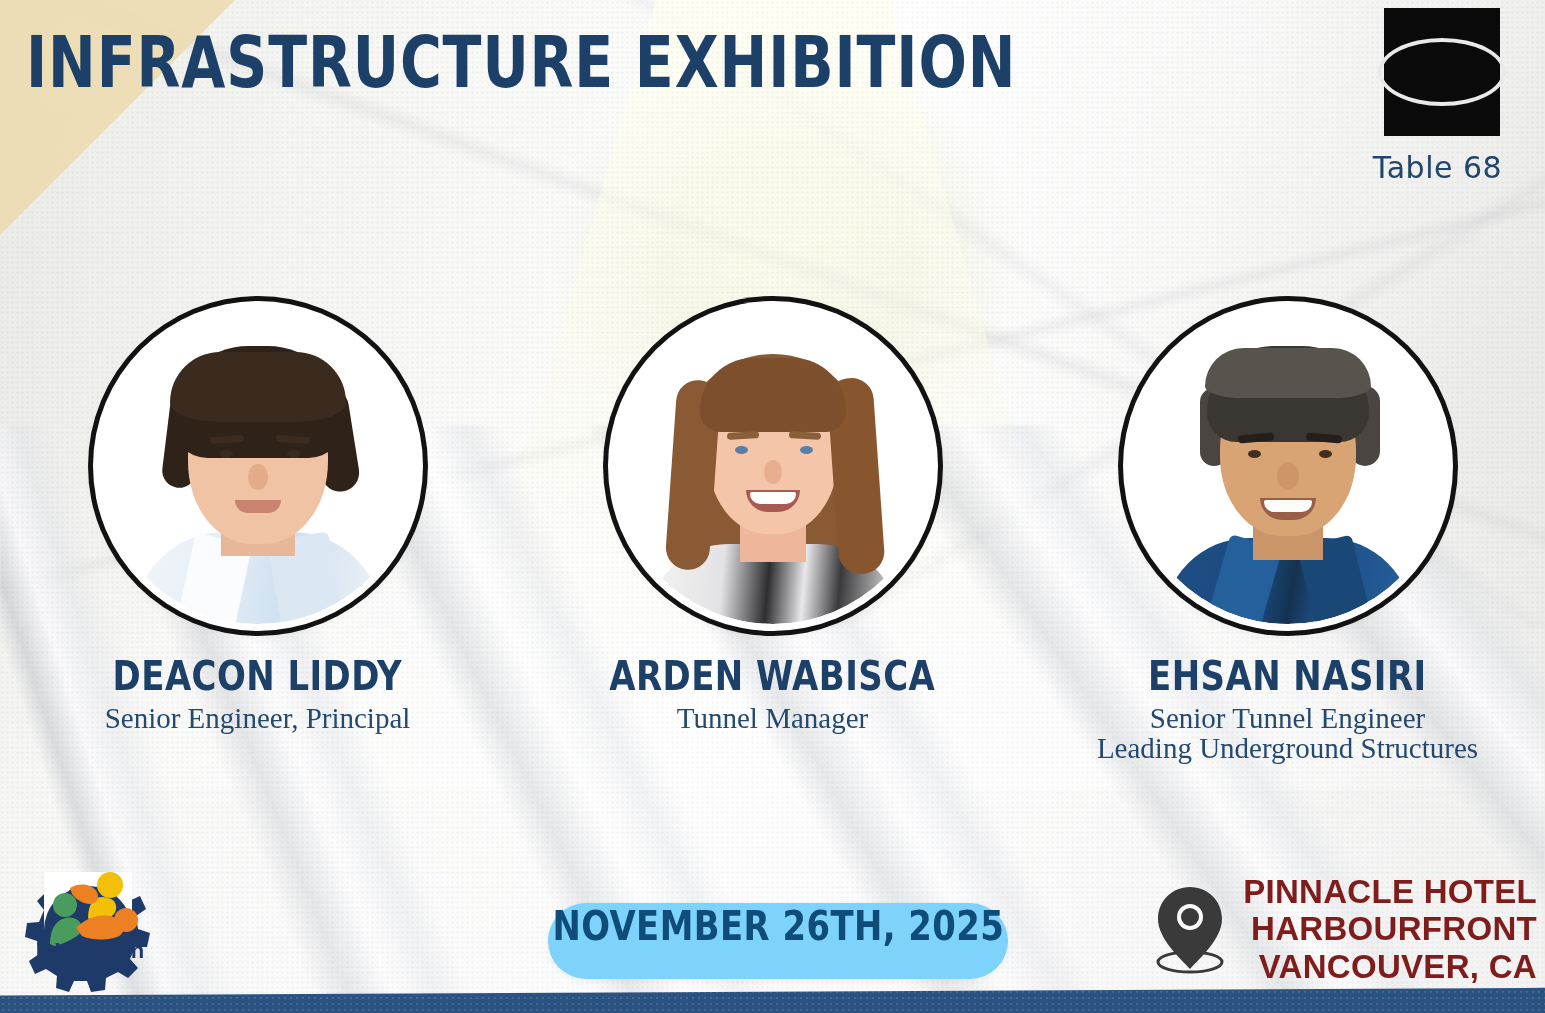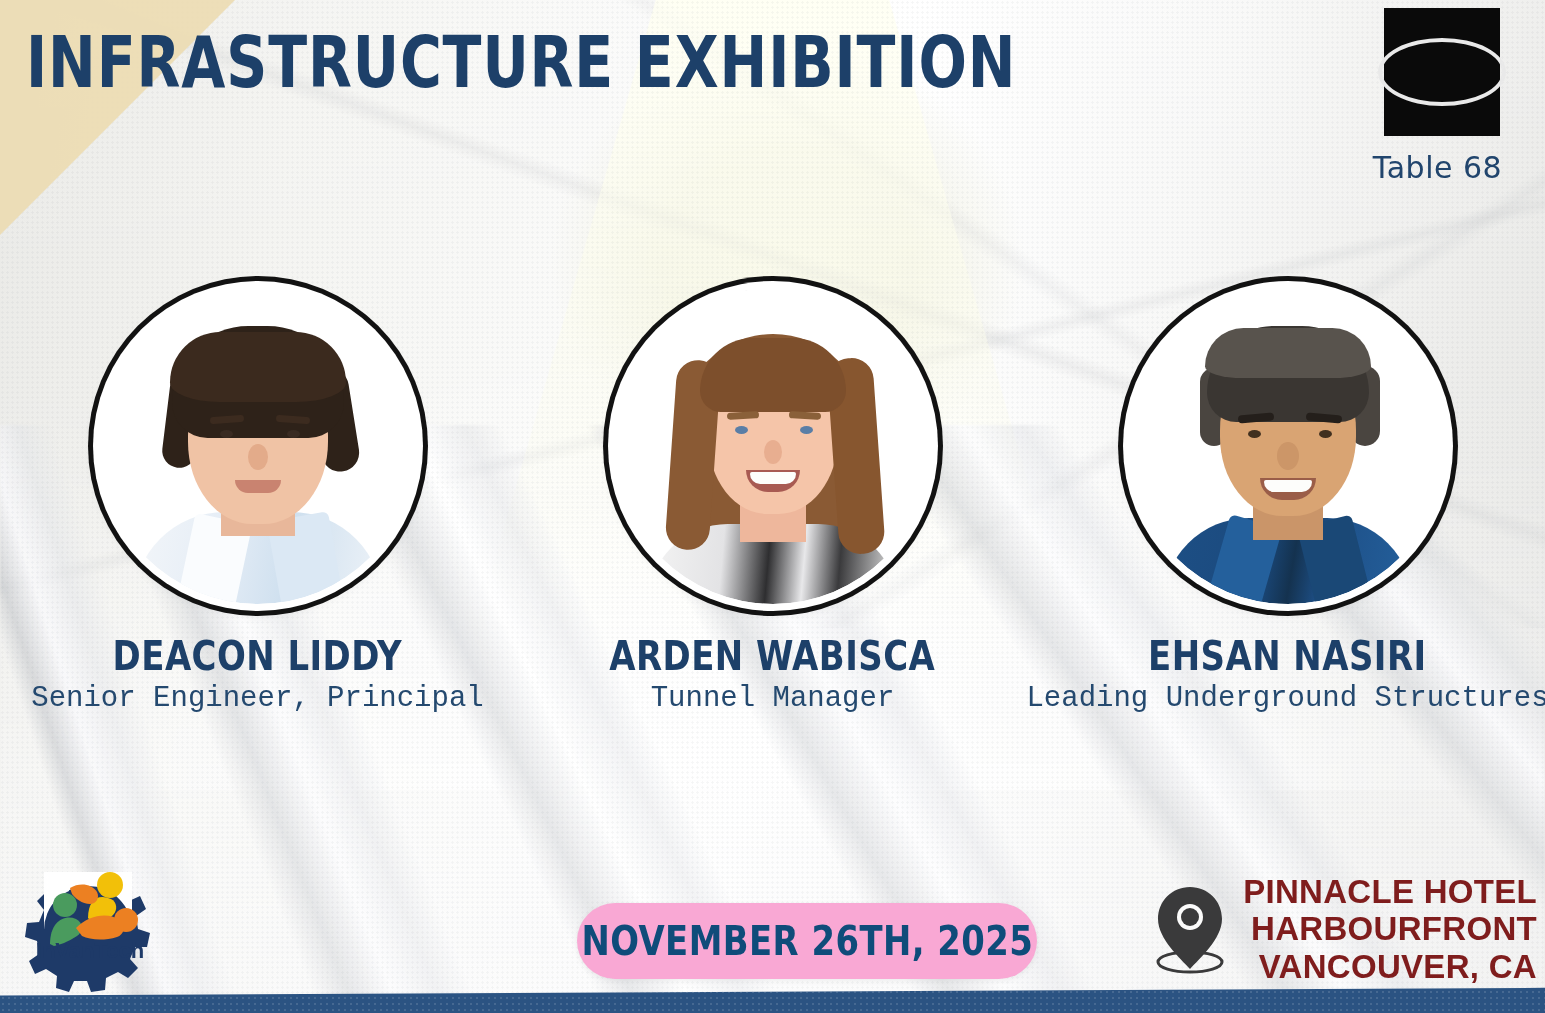--- a/index.html
+++ b/index.html
@@ -120,21 +120,21 @@
     width:215px; text-align:center;
     font-family:"DejaVu Sans","Liberation Sans", sans-serif;
     font-size:30px;
     font-weight:400;
     color:#21456d;
     letter-spacing:.5px;
   }
 
   
   .speakers{
-    position:absolute; left:0; top:288px; width:100%;
+    position:absolute; left:0; top:308px; width:100%;
     display:flex; justify-content:center; align-items:flex-start;
   }
   .speaker{ width:515px; display:flex; flex-direction:column; align-items:center; }
 
   .avatar{
     position:relative;
     width:316px; height:316px;
     border-radius:50%;
     background:#ffffff;
     box-shadow:0 0 0 7px #ffffff, 0 0 0 12px #121212, 0 4px 16px rgba(0,0,0,.18);
@@ -214,37 +214,37 @@
     font-weight:bold;
     font-size:41px;
     letter-spacing:.5px;
     color:#1d4069;
     transform:scaleX(0.92);
     white-space:nowrap;
     text-align:center;
   }
   .sp-role{
     margin-top:4px;
-    font-family:Liberation Mono, monospace;
+    font-family:Liberation Serif, serif;
     font-size:29px;
     font-weight:400;
     line-height:1.03;
     color:#24496f;
     text-align:center;
     white-space:nowrap;
   }
   .sp-role .rl{ display:block; }
 
   
   .date-pill{
-    position:absolute; left:577px; top:903px;
+    position:absolute; left:548px; top:903px;
     width:460px; height:76px;
-    background:#f9a8d4;
+    background:#7dd3fc;
     border-radius:38px;
-    display:flex; align-items:center; justify-content:center;
+    display:flex; justify-content:center;
     box-shadow:0 2px 6px rgba(0,0,0,.06);
   }
   .date-text{
     font-family:"Liberation Sans Narrow","DejaVu Sans Condensed","Liberation Sans", sans-serif;
     font-weight:bold; font-size:40px;
     letter-spacing:.5px;
     color:#0f4c7a;
     transform:scaleX(0.94);
     white-space:nowrap;
   }
@@ -375,20 +375,21 @@
           <div class="brow r"></div>
           <div class="eye l"></div>
           <div class="eye r"></div>
           <div class="nose"></div>
           <div class="mouth"></div>
           <div class="teeth"></div>
         </div>
       </div>
       <div class="sp-name">EHSAN NASIRI</div>
       <div class="sp-role">
+        <span class="rl">Senior Tunnel Engineer</span>
         <span class="rl">Leading Underground Structures</span>
       </div>
     </div>
 
   </div>
 
   <div class="date-pill">
     <div class="date-text">NOVEMBER 26TH, 2025</div>
   </div>
 

